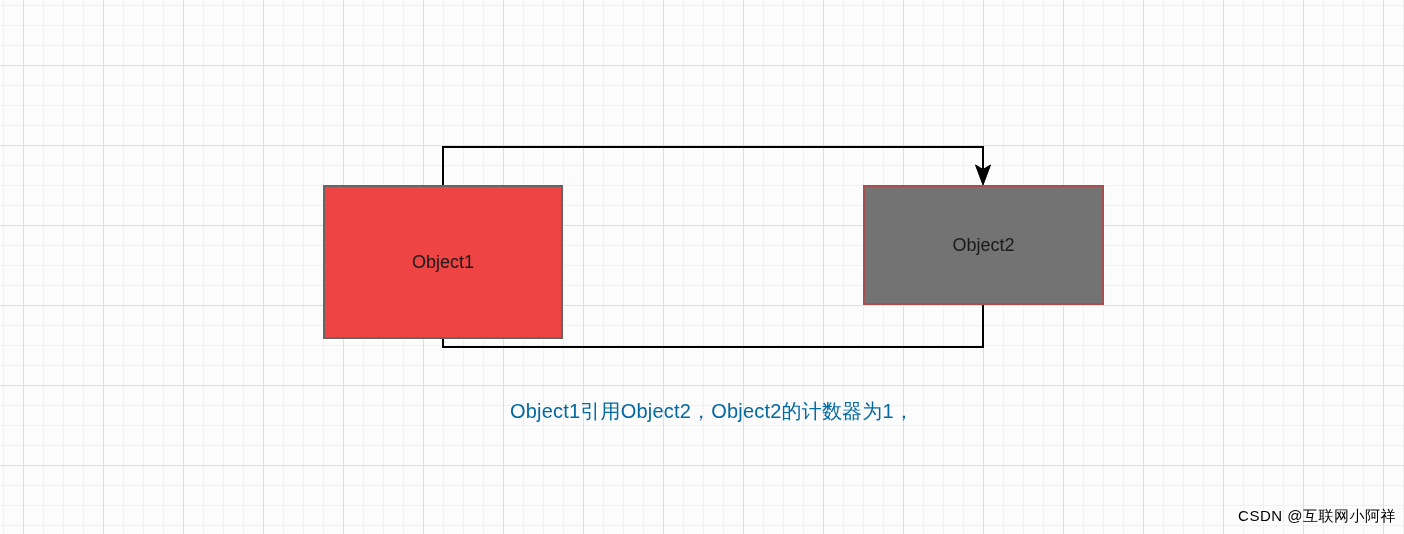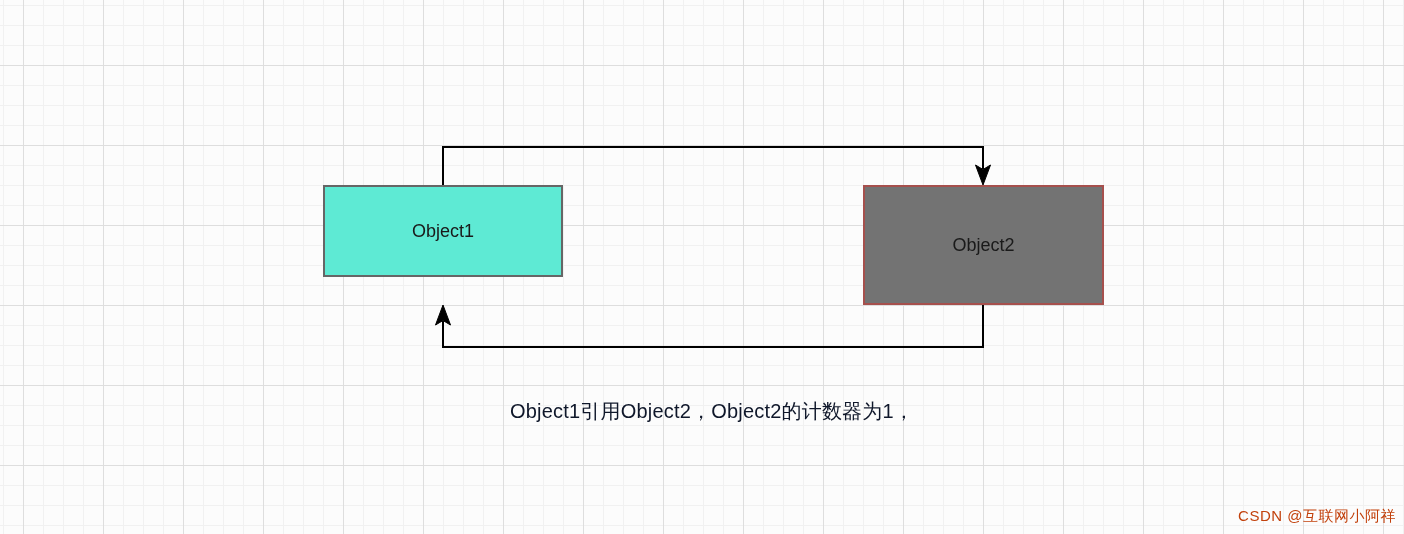--- a/index.html
+++ b/index.html
@@ -21,42 +21,42 @@
   .node {
     position: absolute;
     display: flex;
     align-items: center;
     justify-content: center;
     font-size: 18px;
     color: #1a1a1a;
     border: 2px solid;
   }
   .node-object1 {
-    left: 323px; top: 185px; width: 240px; height: 92px;
-    background: #5eead4; border-color: #666666;
+    left: 323px; top: 185px; width: 240px; height: 154px;
+    background: #ef4444; border-color: #666666;
   }
   .node-object2 {
     left: 863px; top: 185px; width: 241px; height: 120px;
     background: #737373; border-color: #a6504d;
   }
   .caption {
     position: absolute;
     left: 0; top: 396px; width: 1380px;
     text-align: center;
     font-size: 20px;
     line-height: 30px;
-    color: #0f172a;
+    color: #0369a1;
     letter-spacing: 0.2px;
     padding-left: 44px;
   }
   .watermark {
     position: absolute;
     right: 8px; bottom: 8px;
     font-size: 15px;
-    color: #c2410c;
+    color: #000000;
     letter-spacing: 0.5px;
   }
 </style>
 </head>
 <body>
 
 <div class="canvas">
 
   <svg class="connectors" viewBox="0 0 1404 534" xmlns="http://www.w3.org/2000/svg">
 

